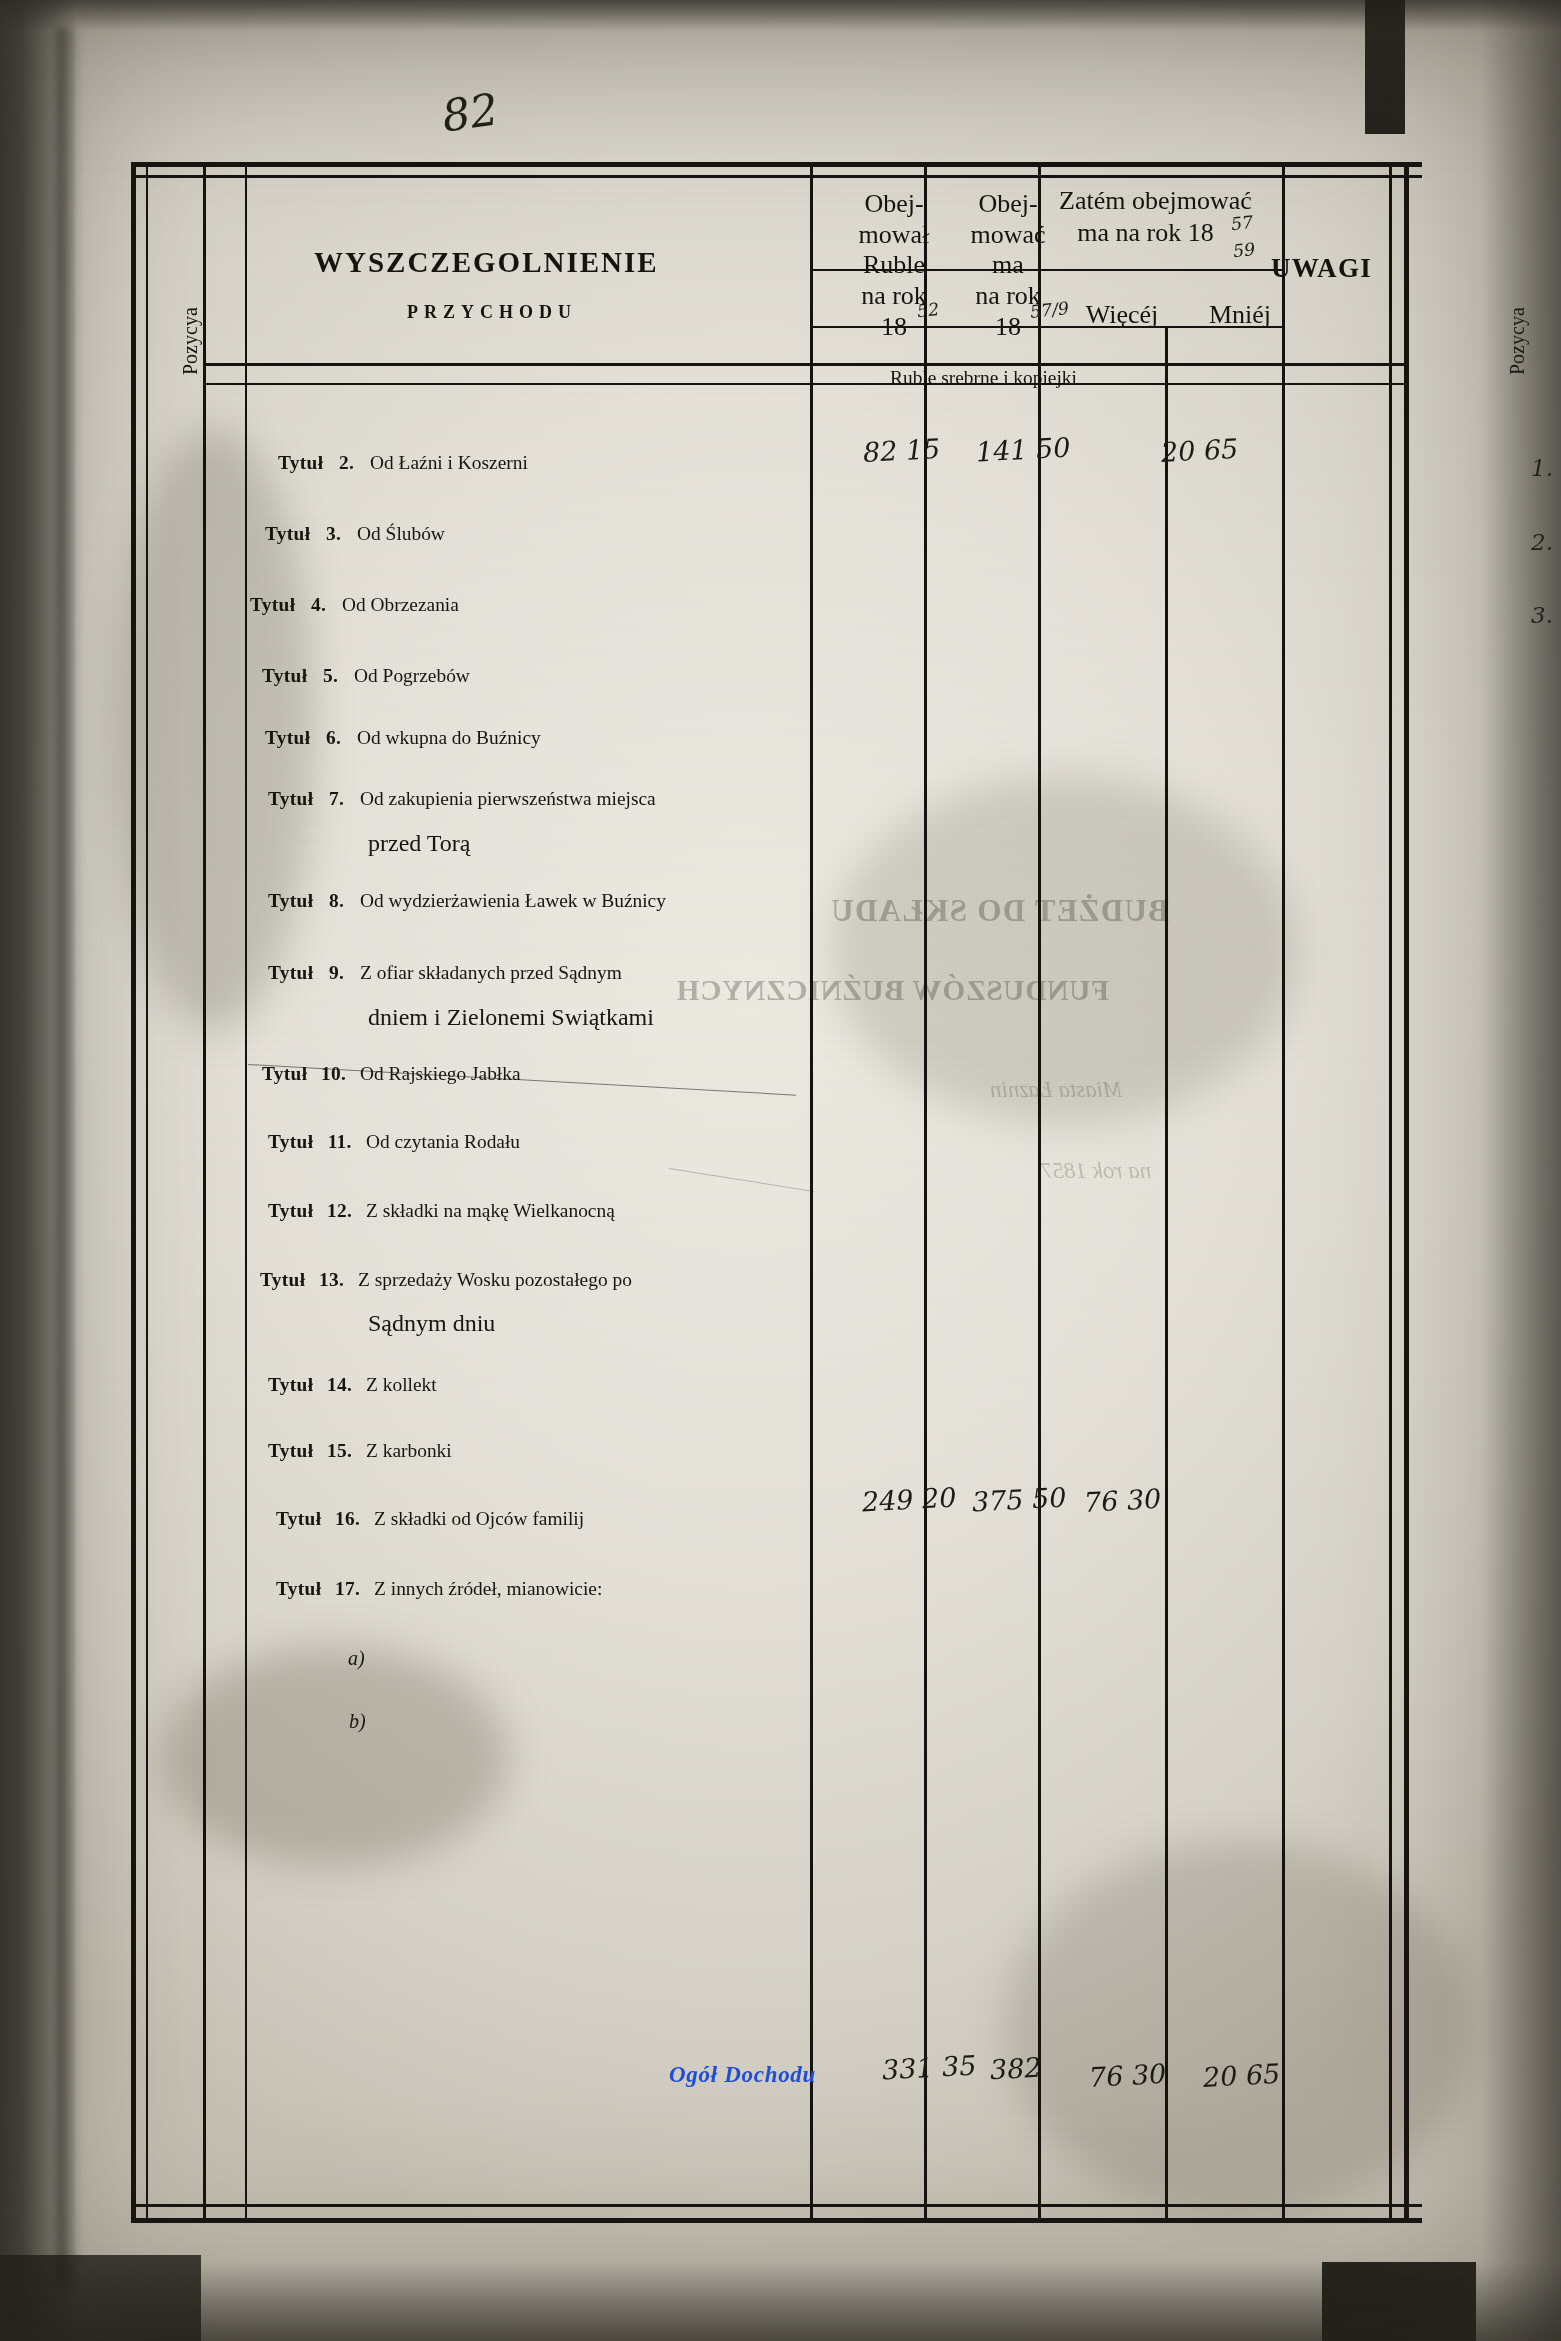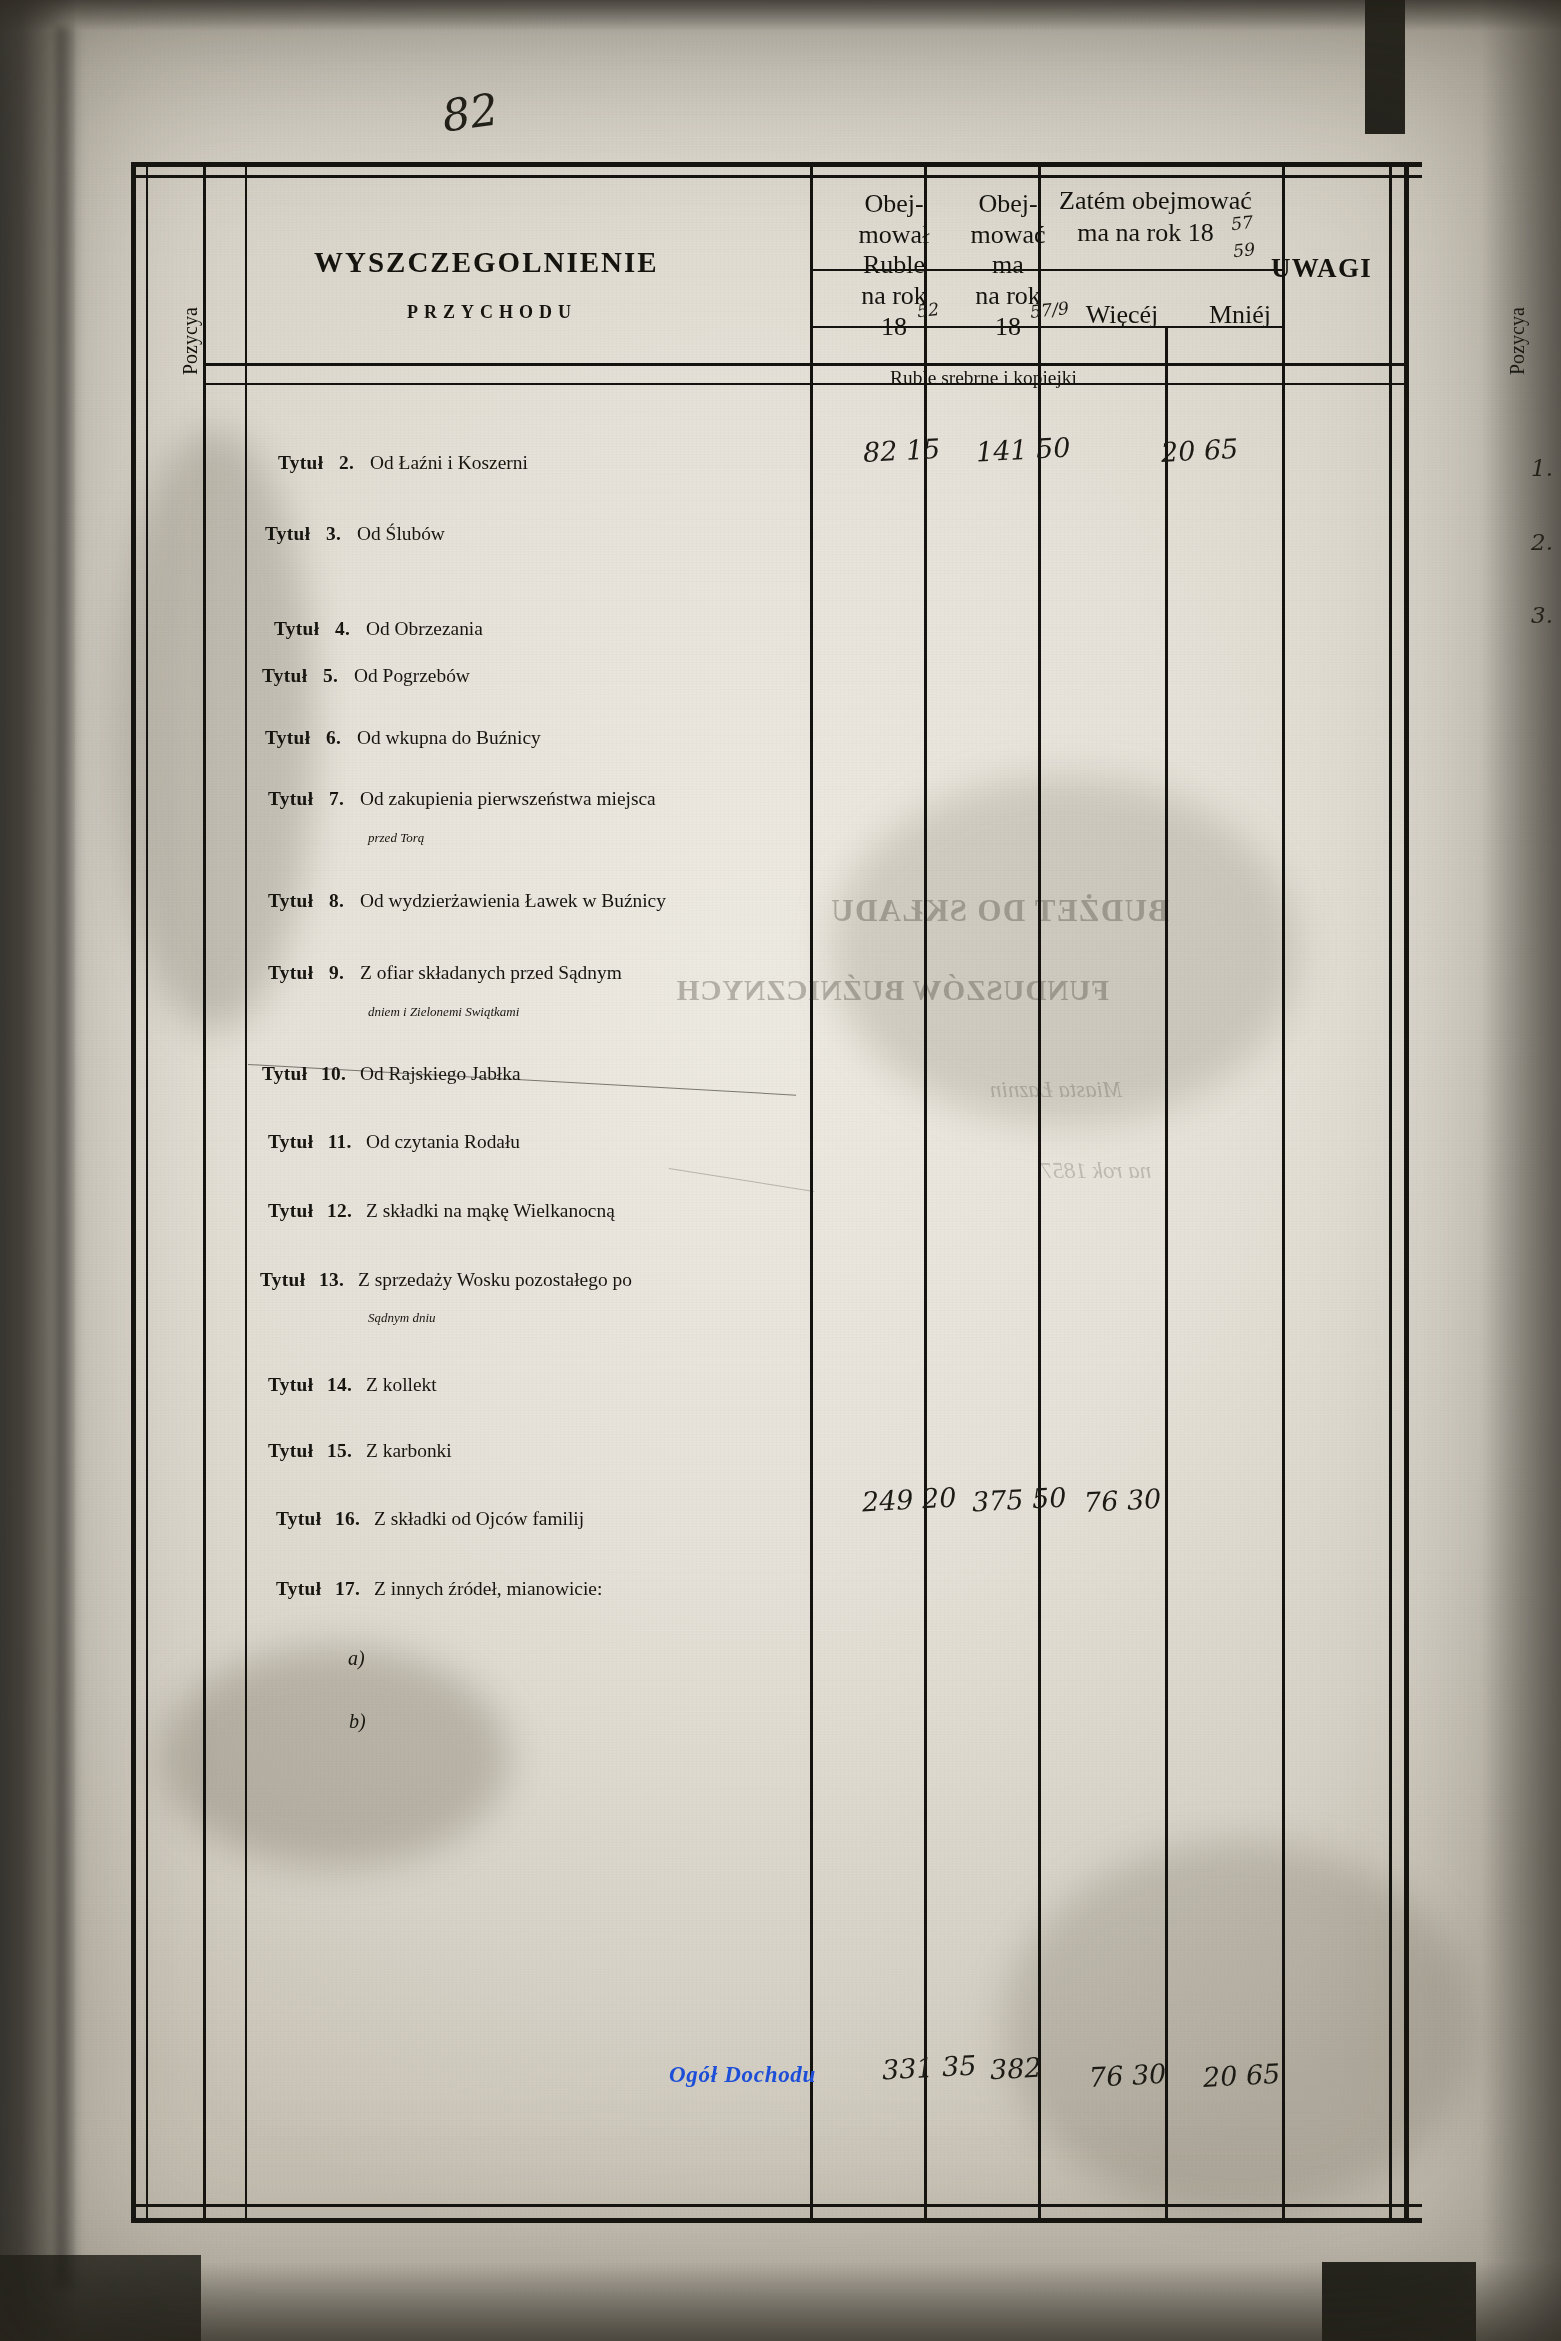--- a/index.html
+++ b/index.html
@@ -138,23 +138,22 @@
     font-size: 19.4px;
     color: #16150f;
     white-space: nowrap;
   }
   .row-label b {
     font-weight: bold;
     letter-spacing: 0.3px;
   }
   .cont {
     position: absolute;
-    font-size: 13px;
+    font-size: 24px;
     color: #16150f;
-    font-style: italic;
   }
   .sub-item {
     position: absolute;
     font-size: 20px;
     font-style: italic;
     color: #16150f;
   }
 
   .total-label {
     position: absolute;
@@ -321,21 +320,21 @@
     <b style="display:inline-block;width:37px;text-align:center">2.</b>
     <span>Od Łaźni i Koszerni</span>
   </div>
 
   <div class="row-label" style="left:265px;top:523px;">
     <b>Tytuł</b>
     <b style="display:inline-block;width:37px;text-align:center">3.</b>
     <span>Od Ślubów</span>
   </div>
 
-  <div class="row-label" style="left:274px;top:594px;margin-top:24px;">
+  <div class="row-label" style="left:250px;top:594px;">
     <b>Tytuł</b>
     <b style="display:inline-block;width:37px;text-align:center">4.</b>
     <span>Od Obrzezania</span>
   </div>
 
   <div class="row-label" style="left:262px;top:665px;">
     <b>Tytuł</b>
     <b style="display:inline-block;width:37px;text-align:center">5.</b>
     <span>Od Pogrzebów</span>
   </div>

